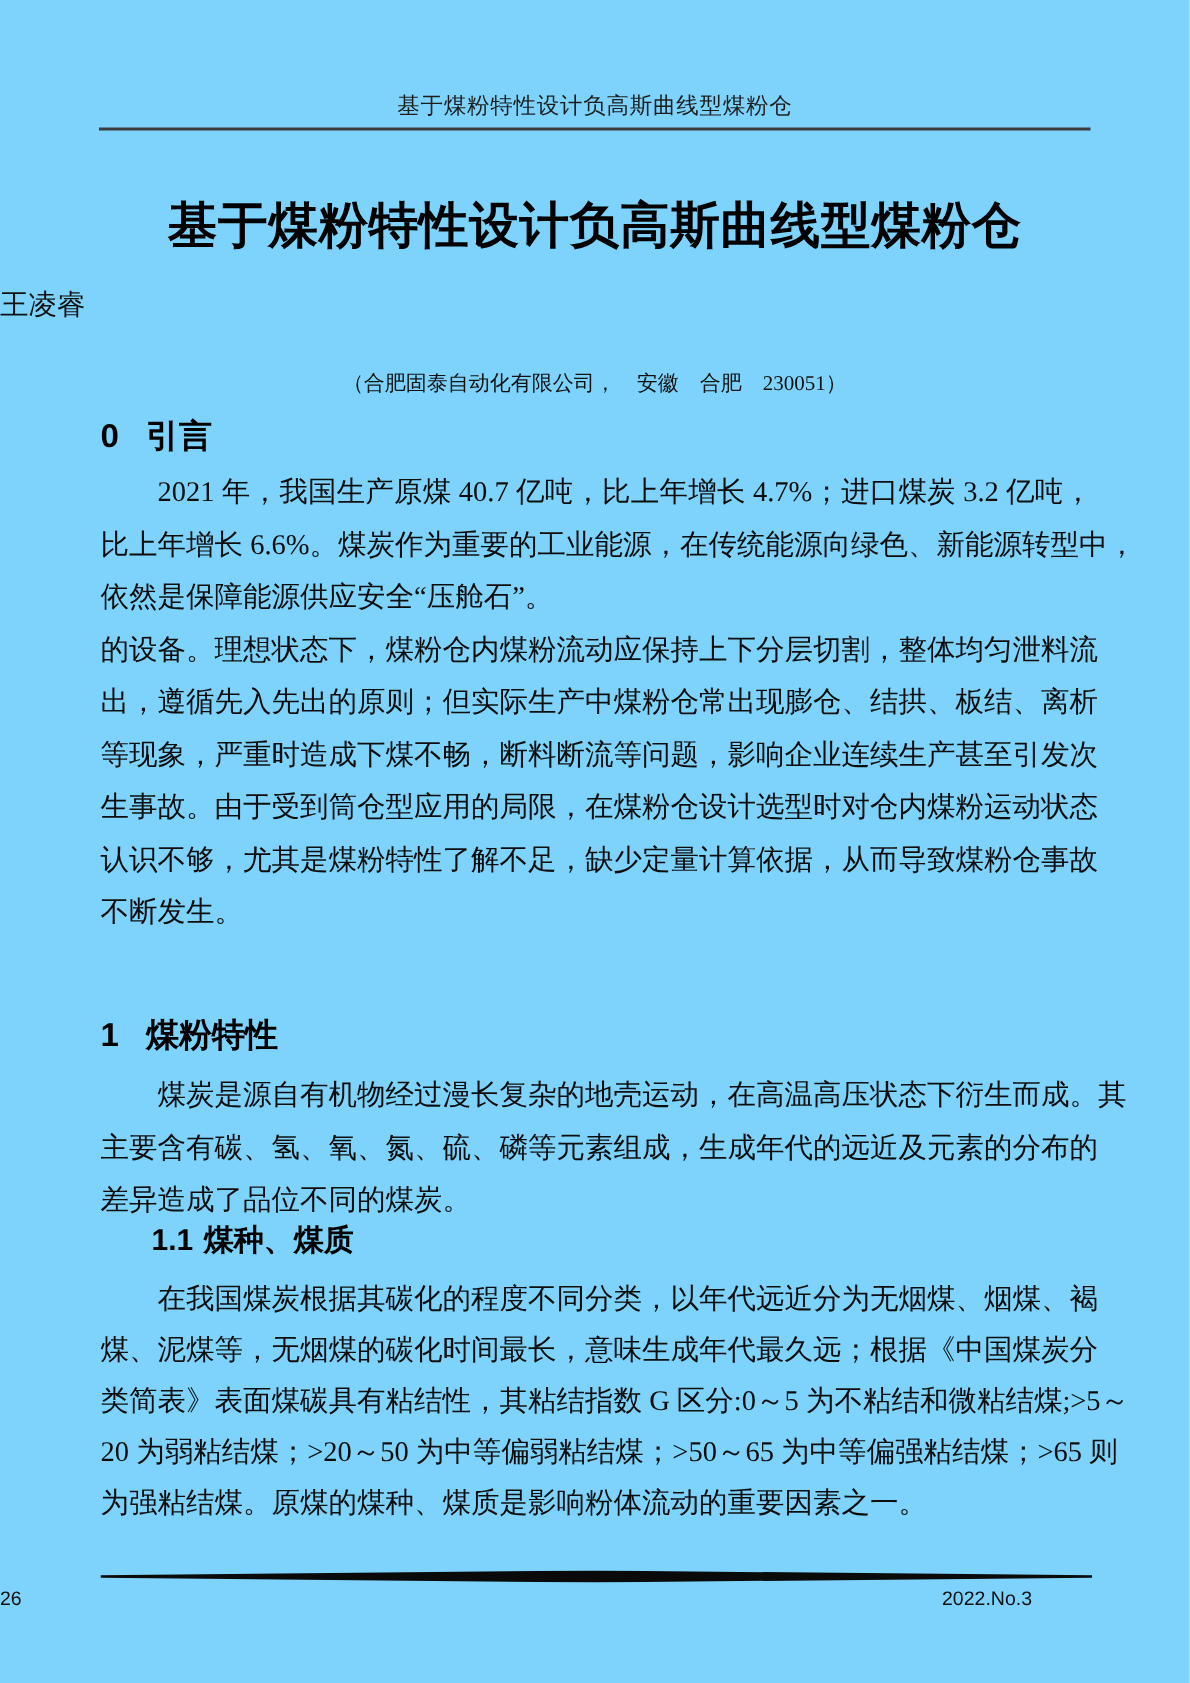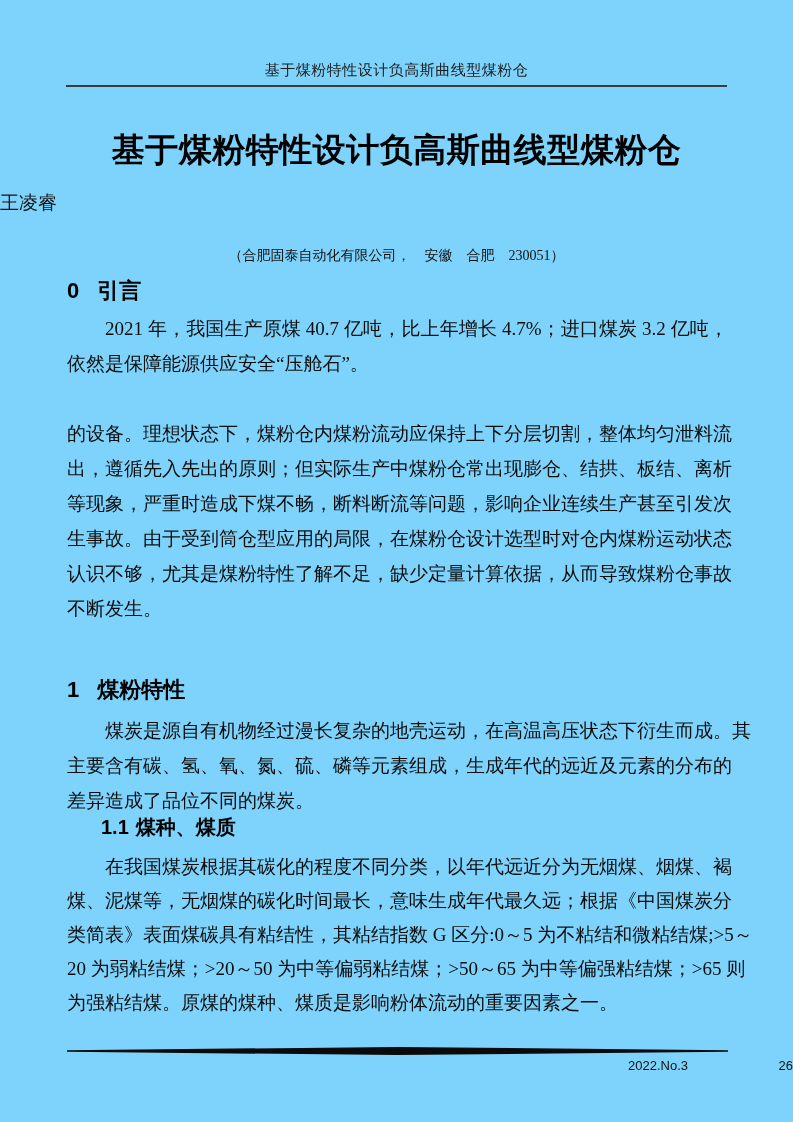--- a/index.html
+++ b/index.html
@@ -96,21 +96,21 @@
   
   .footer-rule {
     position: absolute;
     top: 1047px; left: 67px;
     width: 661px; height: 8px;
   }
   .footer-page-number {
     position: absolute;
     top: 1058px; left: 0;
     width: 100%;
-    text-align: right;
+    text-align: left;
     font-family: "Liberation Sans", "DejaVu Sans", sans-serif;
     font-size: 13px;
     color: #111;
   }
   .footer-issue {
     position: absolute;
     top: 1058px; right: 105px;
     font-family: "Liberation Sans", "DejaVu Sans", sans-serif;
     font-size: 13px;
     color: #111;
@@ -127,20 +127,21 @@
   <div class="article-title">基于煤粉特性设计负高斯曲线型煤粉仓</div>
   <div class="author-name">王凌睿</div>
   <div class="author-affiliation">（合肥固泰自动化有限公司，　安徽　合肥　230051）</div>
 
   <div class="sec-heading h-l1" style="top:279px">
     <span class="num">0</span><span>引言</span>
   </div>
 
   <div class="para" style="top:311px">
     <div class="line first">2021 年，我国生产原煤 40.7 亿吨，比上年增长 4.7%；进口煤炭 3.2 亿吨，</div>
+    <div class="line">比上年增长 6.6%。煤炭作为重要的工业能源，在传统能源向绿色、新能源转型中，</div>
     <div class="line last">依然是保障能源供应安全“压舱石”。</div>
   </div>
 
   <div class="para" style="top:416px">
     <div class="line">的设备。理想状态下，煤粉仓内煤粉流动应保持上下分层切割，整体均匀泄料流</div>
     <div class="line">出，遵循先入先出的原则；但实际生产中煤粉仓常出现膨仓、结拱、板结、离析</div>
     <div class="line">等现象，严重时造成下煤不畅，断料断流等问题，影响企业连续生产甚至引发次</div>
     <div class="line">生事故。由于受到筒仓型应用的局限，在煤粉仓设计选型时对仓内煤粉运动状态</div>
     <div class="line">认识不够，尤其是煤粉特性了解不足，缺少定量计算依据，从而导致煤粉仓事故</div>
     <div class="line last">不断发生。</div>

